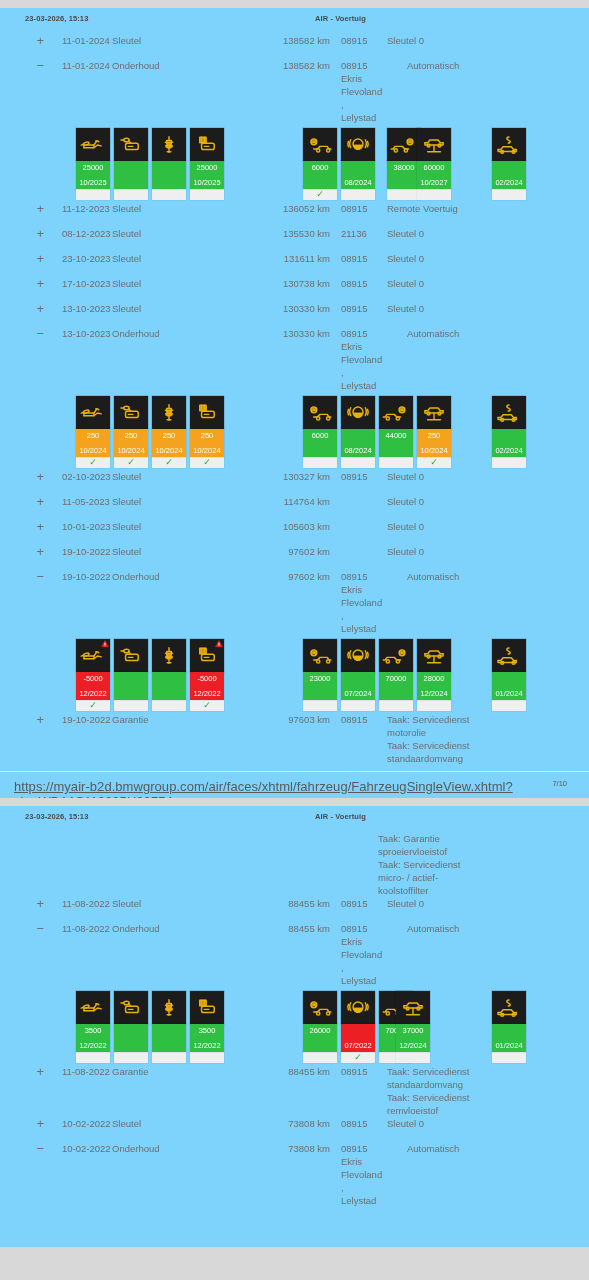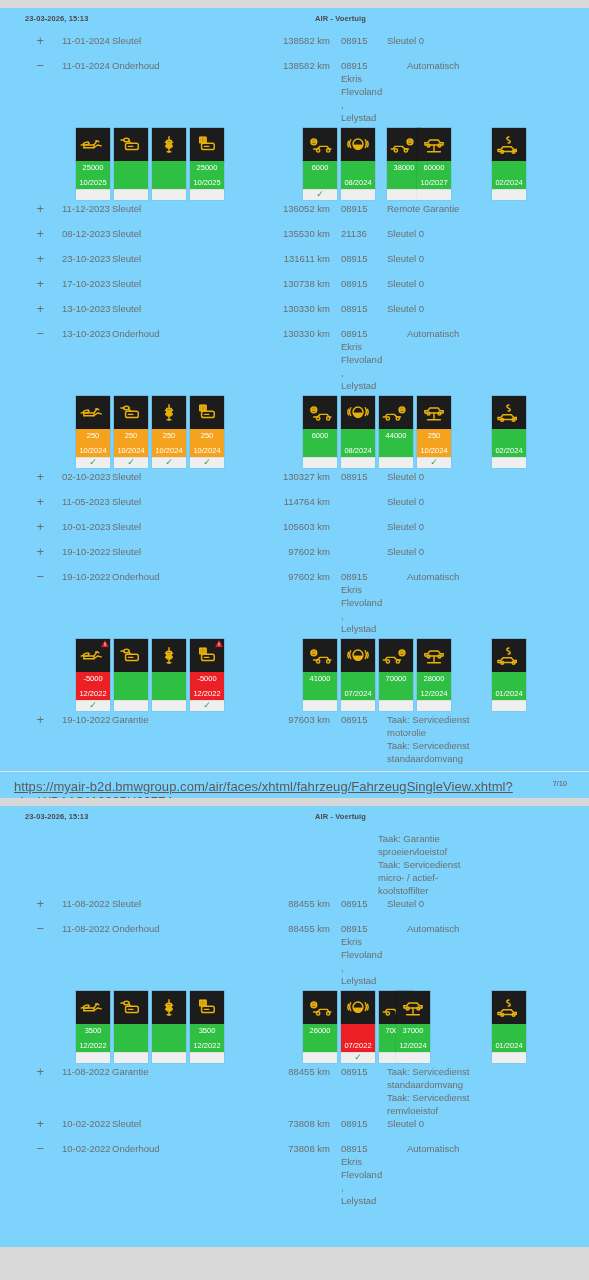--- a/index.html
+++ b/index.html
@@ -317,21 +317,21 @@
           </div>
           <div class="row">
             <div class="c-toggle">+</div>
             <div class="c-date">11-12-2023</div>
             <div class="c-type">Sleutel</div>
             <div class="c-km">136052 km</div>
             <div class="c-code">
               <span class="desc-line">08915</span>
             </div>
             <div class="c-desc">
-              <span class="desc-line">Remote Garantie</span>
+              <span class="desc-line">Remote Voertuig</span>
             </div>
           </div>
           <div class="row">
             <div class="c-toggle">+</div>
             <div class="c-date">08-12-2023</div>
             <div class="c-type">Sleutel</div>
             <div class="c-km">135530 km</div>
             <div class="c-code">
               <span class="desc-line">21136</span>
             </div>
@@ -687,21 +687,21 @@
                 <svg width="32" height="20" viewBox="0 0 32 22" fill="none" stroke="#e8b10a" stroke-width="1.6" stroke-linecap="round" stroke-linejoin="round">
                   <path d="M7 5.5v4M11.5 5.5v4"></path>
                   <circle cx="9.2" cy="7.5" r="3.2"></circle>
                   <circle cx="9.2" cy="7.5" r="1.1"></circle>
                   <path d="M9 15.5h4l3-3h8l2 3h2"></path>
                   <circle cx="14" cy="17" r="1.8"></circle>
                   <circle cx="25" cy="17" r="1.8"></circle>
                 </svg>
               </div>
               <div class="bar green">
-                <span class="v1">41000</span>
+                <span class="v1">23000</span>
                 <span class="v2"></span>
               </div>
               <div class="foot"></div>
             </div>
             <div class="tile" style="left: 341px;">
               <div class="icon-box">
                 <svg width="32" height="20" viewBox="0 0 32 22" fill="none" stroke="#e8b10a" stroke-width="1.6" stroke-linecap="round" stroke-linejoin="round">
                   <path d="M5.5 7c-.8 1.6-.8 4.4 0 6"></path>
                   <path d="M8 5.2c-1.3 2.4-1.3 6.2 0 8.6"></path>
                   <path d="M26.5 7c.8 1.6.8 4.4 0 6"></path>

